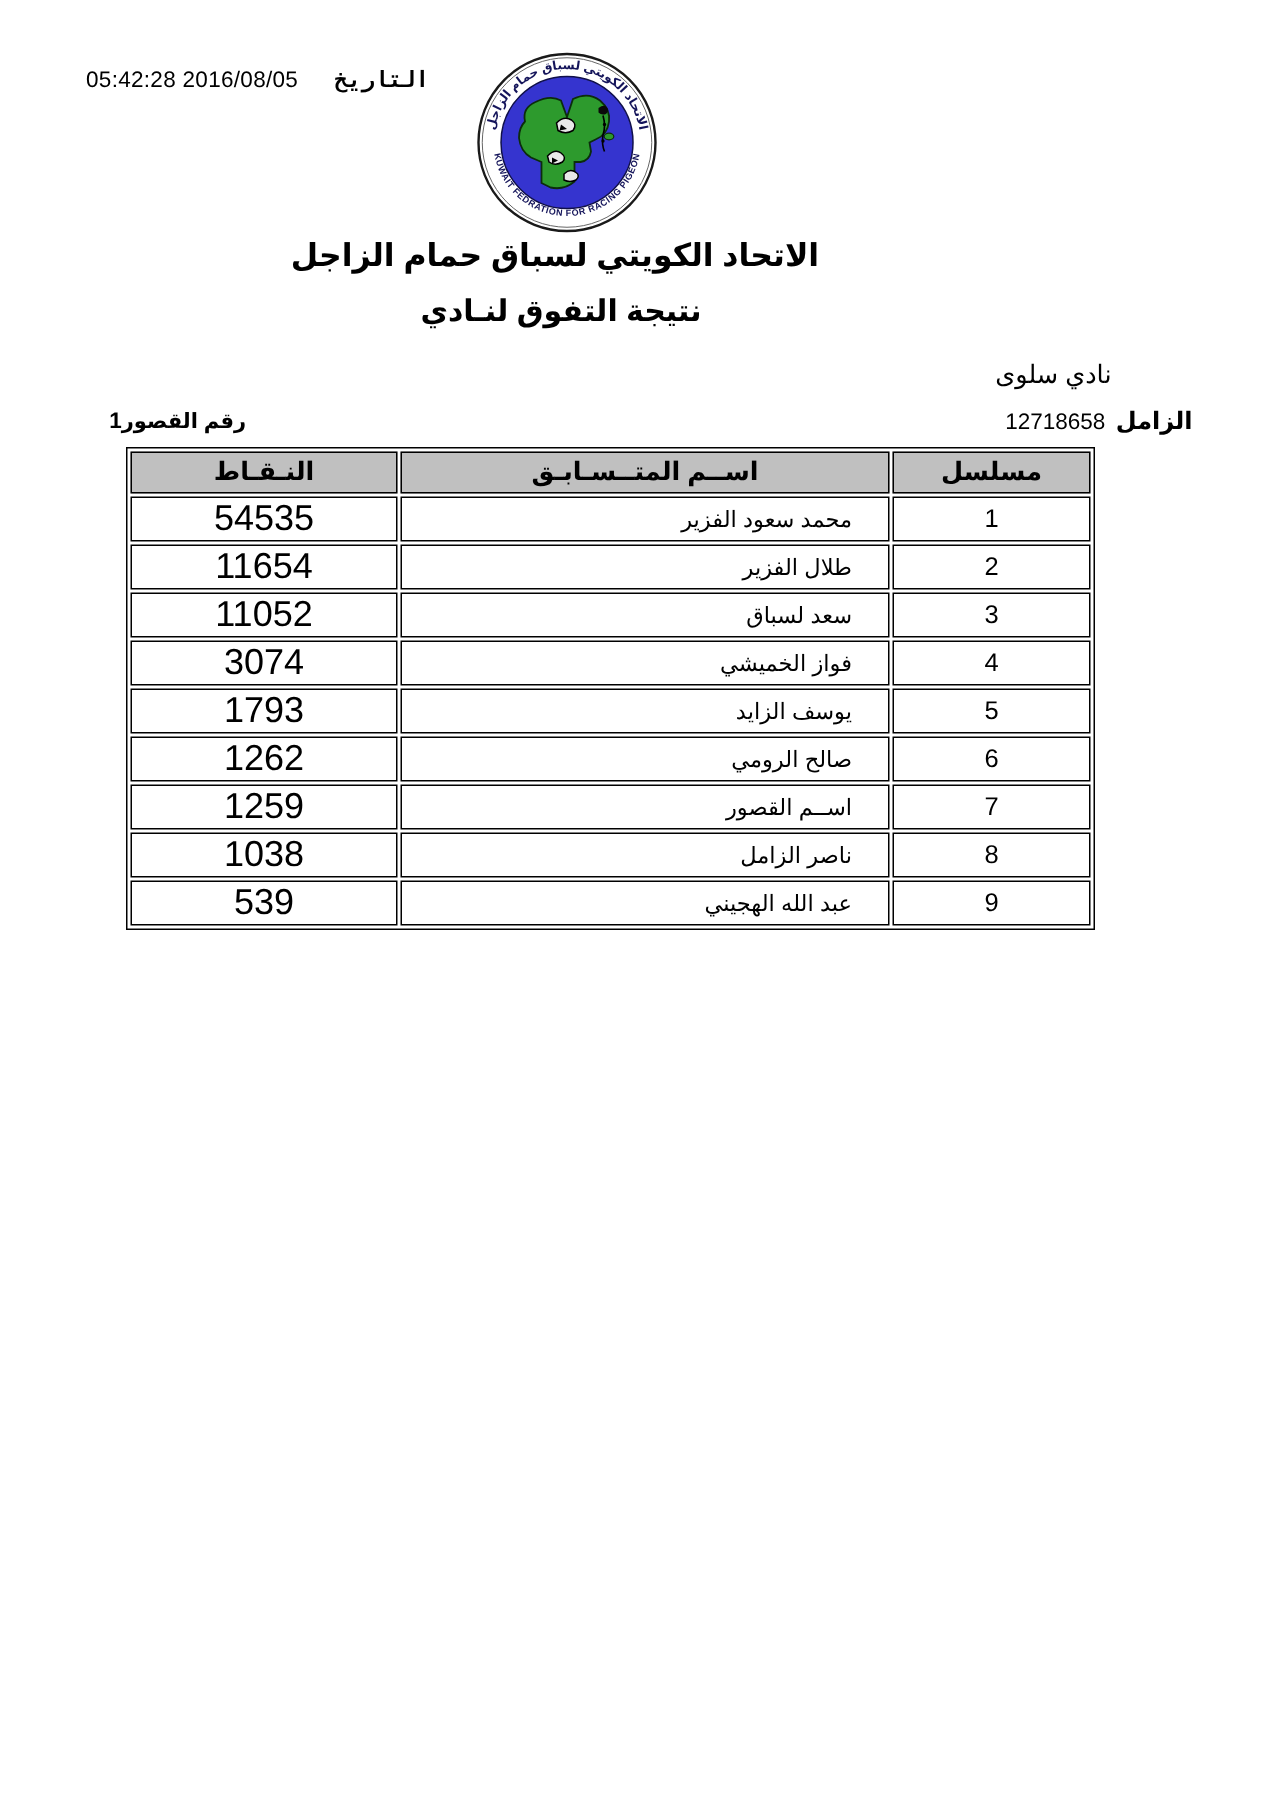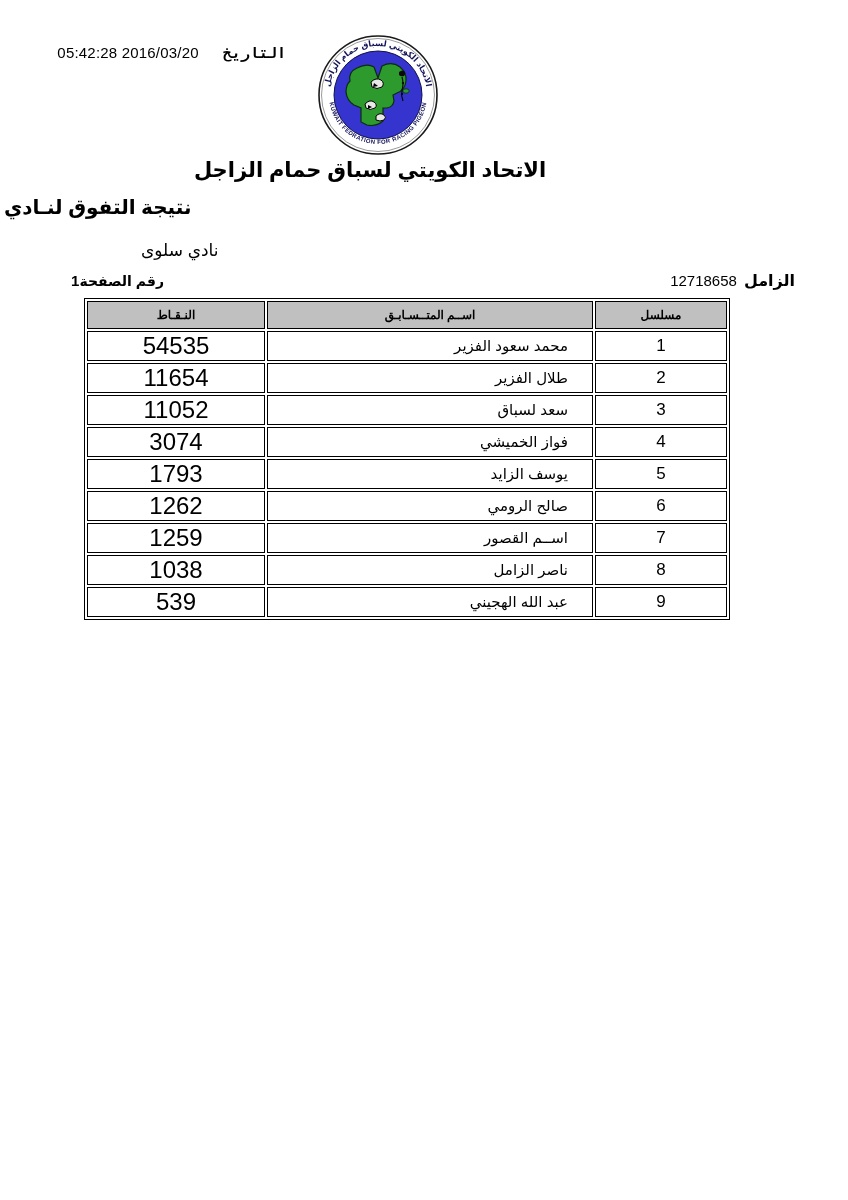--- a/index.html
+++ b/index.html
@@ -24,26 +24,26 @@
   .logo{position:absolute;left:317px;top:34px;width:122px;height:122px;}
 
   
   .title1{
     position:absolute;top:158px;left:0;width:740px;
     text-align:center;direction:rtl;
     font-size:21px;font-weight:bold;
   }
   .title2{
     position:absolute;top:195px;left:4px;width:740px;
-    text-align:left;direction:rtl;
+    text-align:center;direction:rtl;
     font-size:20px;font-weight:bold;
   }
   .club{
     position:absolute;top:240px;left:141px;width:600px;
-    text-align:left;direction:rtl;
+    text-align:right;direction:rtl;
     font-size:17px;
   }
 
   
   .season-row{
     position:absolute;top:271px;left:608px;width:187px;
     direction:rtl;display:flex;align-items:baseline;gap:7px;
     justify-content:flex-start;
   }
   .season-row .lbl{font-weight:bold;font-size:16px;white-space:nowrap;}
@@ -69,39 +69,38 @@
     border:1px solid #000;
     height:26px;
     padding:0;
     vertical-align:middle;
     overflow:hidden;
     white-space:nowrap;
   }
   .results th{
     background:#c0c0c0;
     font-weight:bold;
-    font-size:12px;
+    font-size:17px;
     text-align:center;
-    font-family:Liberation Serif, serif;
   }
   .col-serial{width:132px;}
   .col-name{width:326px;}
   .col-points{width:178px;}
   td.c-serial{text-align:center;font-size:17px;}
   td.c-name{text-align:right;padding-right:24px;font-size:15px;}
   td.c-points{text-align:center;font-size:24px;direction:ltr;}
 </style>
 </head>
 <body>
 
 <div class="page">
 
   <div class="date-row">
     <span class="lbl">التاريخ</span>
-    <span class="val" dir="ltr">05:42:28 2016/03/20</span>
+    <span class="val" dir="ltr">05:42:28 2016/08/05</span>
   </div>
 
   <div class="logo">
     <svg width="122" height="122" viewBox="0 0 122 122">
       <circle cx="61" cy="61" r="59" fill="#ffffff" stroke="#1a1a1a" stroke-width="1.6"></circle>
       <circle cx="61" cy="61" r="56.5" fill="none" stroke="#555555" stroke-width="0.6"></circle>
       <circle cx="61" cy="61" r="44" fill="#3534cf" stroke="#10104a" stroke-width="1"></circle>
 
       <path d="M33,47 Q31,38 40,34 Q50,29 57,33 L61,44 L65,32 Q75,27 83,33 Q90,39 89,47 Q88,56 80,59 L76,61 L77,67 Q76,73 70,74 L66,74 L66,87 Q59,93 50,91 L44,88 L44,74 L37,71 Q30,67 29,58 Q29,51 33,47 Z" fill="#2d9a2d" stroke="#0c2d0c" stroke-width="1.2"></path>
       <ellipse cx="89" cy="57" rx="3.2" ry="2.2" fill="#2d9a2d" stroke="#0c2d0c" stroke-width="0.8"></ellipse>
@@ -135,21 +134,21 @@
   <div class="title1">الاتحاد الكويتي لسباق حمام الزاجل</div>
   <div class="title2">نتيجة التفوق لنـادي</div>
   <div class="club">نادي سلوى</div>
 
   <div class="season-row">
     <span class="lbl">الزامل</span>
     <span class="val" dir="ltr">12718658</span>
   </div>
 
   <div class="pageno-row">
-    <span class="lbl">رقم الصفحة</span>
+    <span class="lbl">رقم القصور</span>
     <span class="val">1</span>
   </div>
 
   <table class="results" dir="rtl">
     <colgroup>
       <col class="col-serial">
         <col class="col-name">
         <col class="col-points">
     </colgroup>
     <thead>

